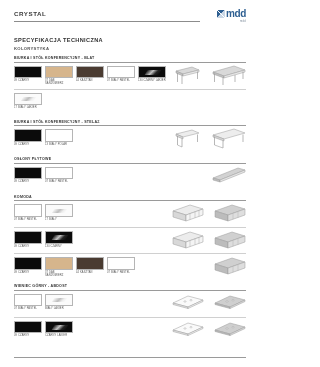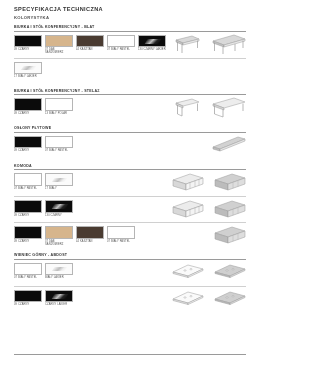--- a/index.html
+++ b/index.html
@@ -122,20 +122,29 @@
   .footer-rule {
     position: absolute; left: 14px; right: 14px; bottom: 18px;
     border-bottom: 0.7px solid #9a9a9a;
   }
 </style>
 </head>
 <body>
 
 <div class="page">
 
+  <div class="header">
+    <div class="doc-title">CRYSTAL</div>
+    <div class="header-rule"></div>
+    <div class="logo">
+      <span class="logo-mark"></span>
+      <span class="logo-text">mdd</span>
+    </div>
+    <div class="logo-sub">mdd</div>
+  </div>
 
   <div class="spec-title">SPECYFIKACJA TECHNICZNA</div>
   <div class="spec-sub">KOLORYSTYKA</div>
 
   <div id="sections-root">
       <div class="section">
         <div class="section-head">BIURKA I STÓŁ KONFERENCYJNY - BLAT</div>
         <div class="row">
           <div class="swatches">
             <div class="swatch-cell">

